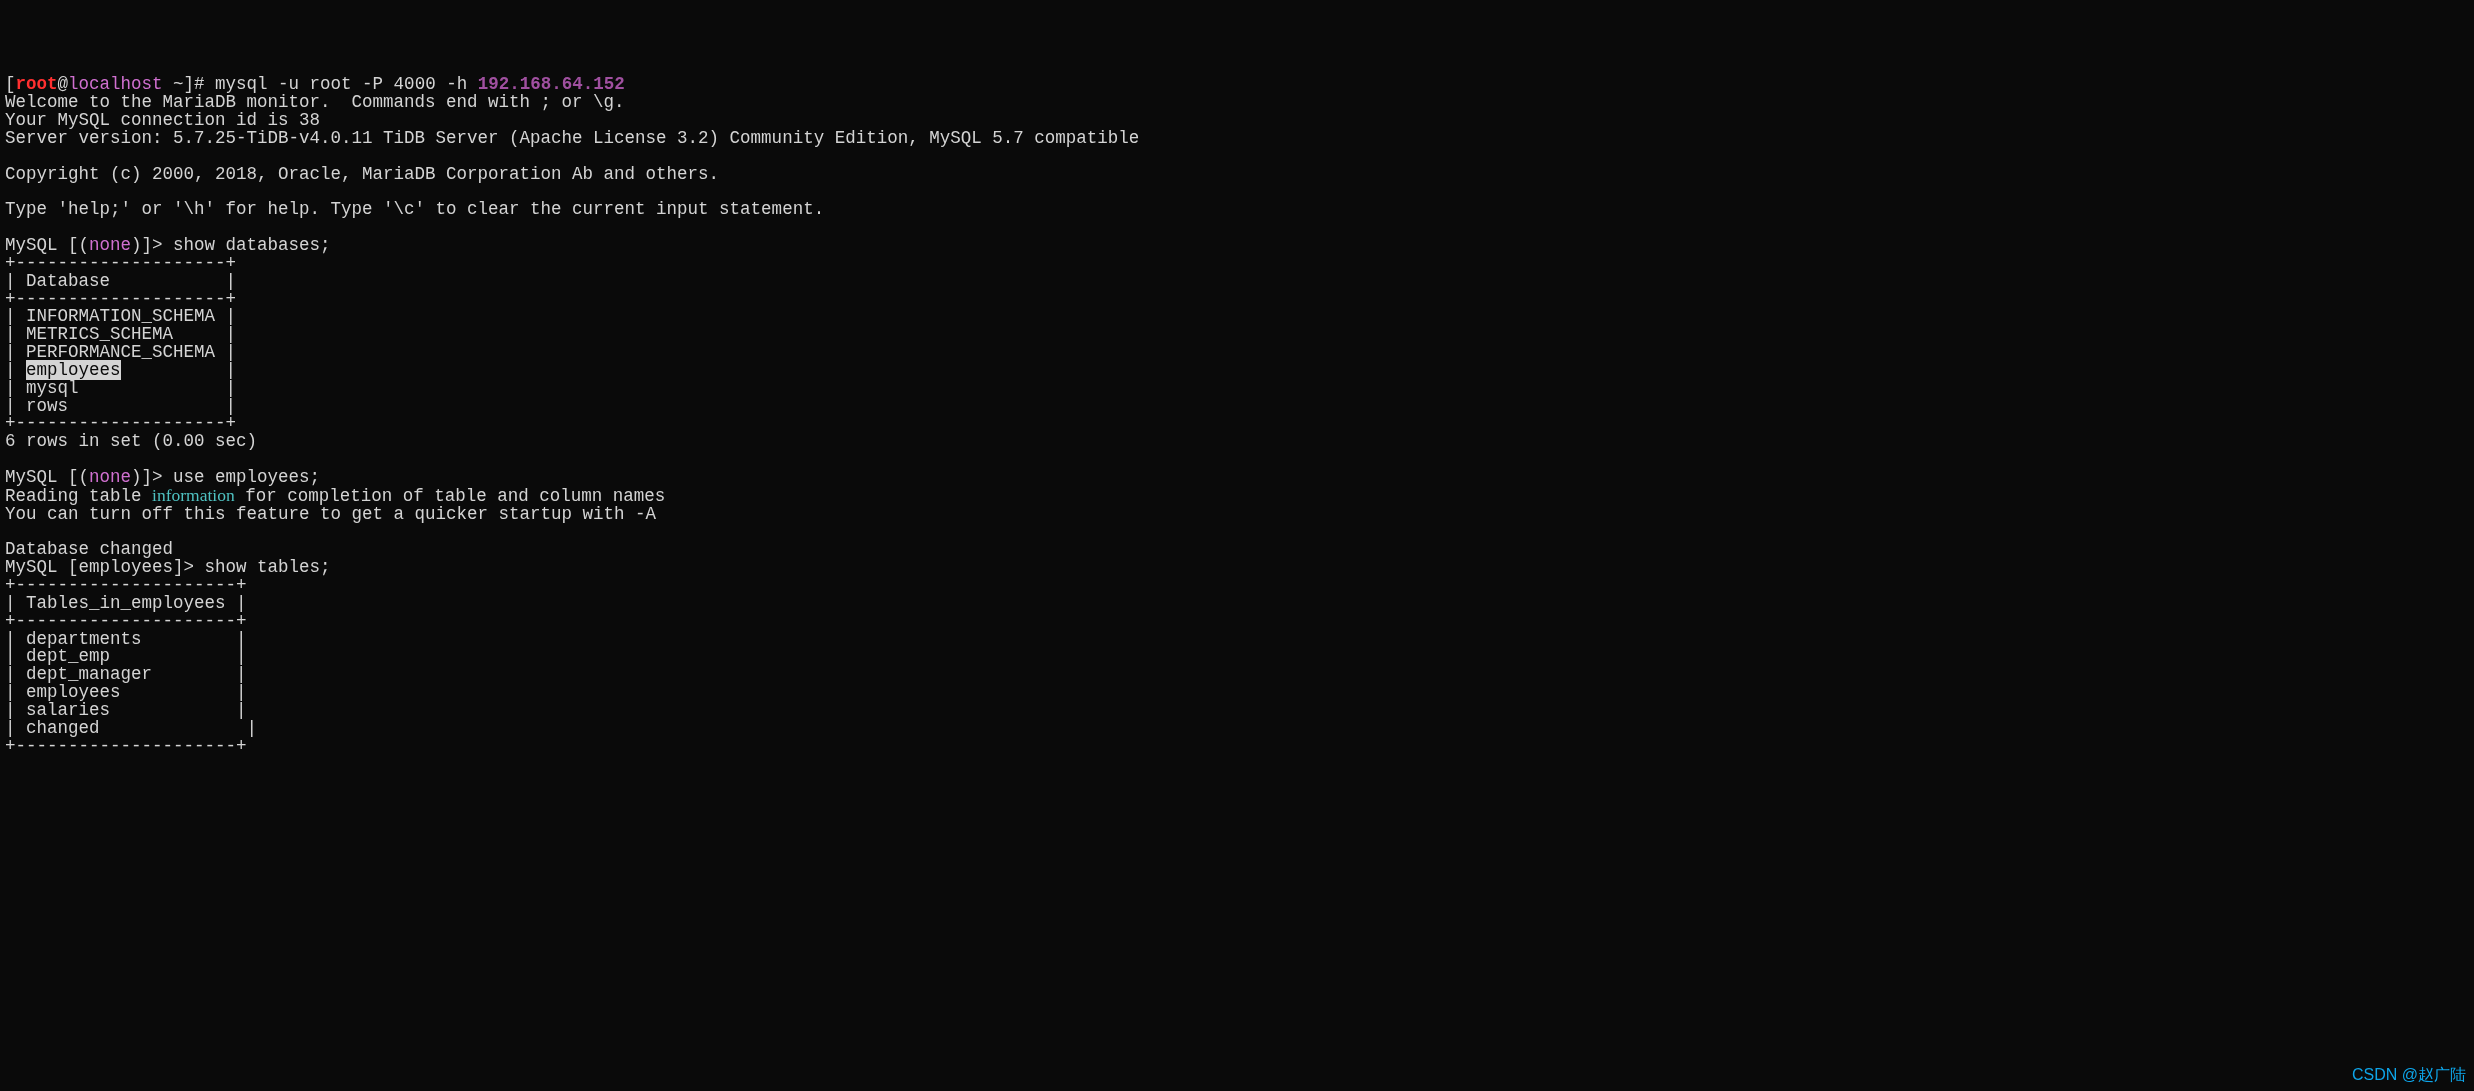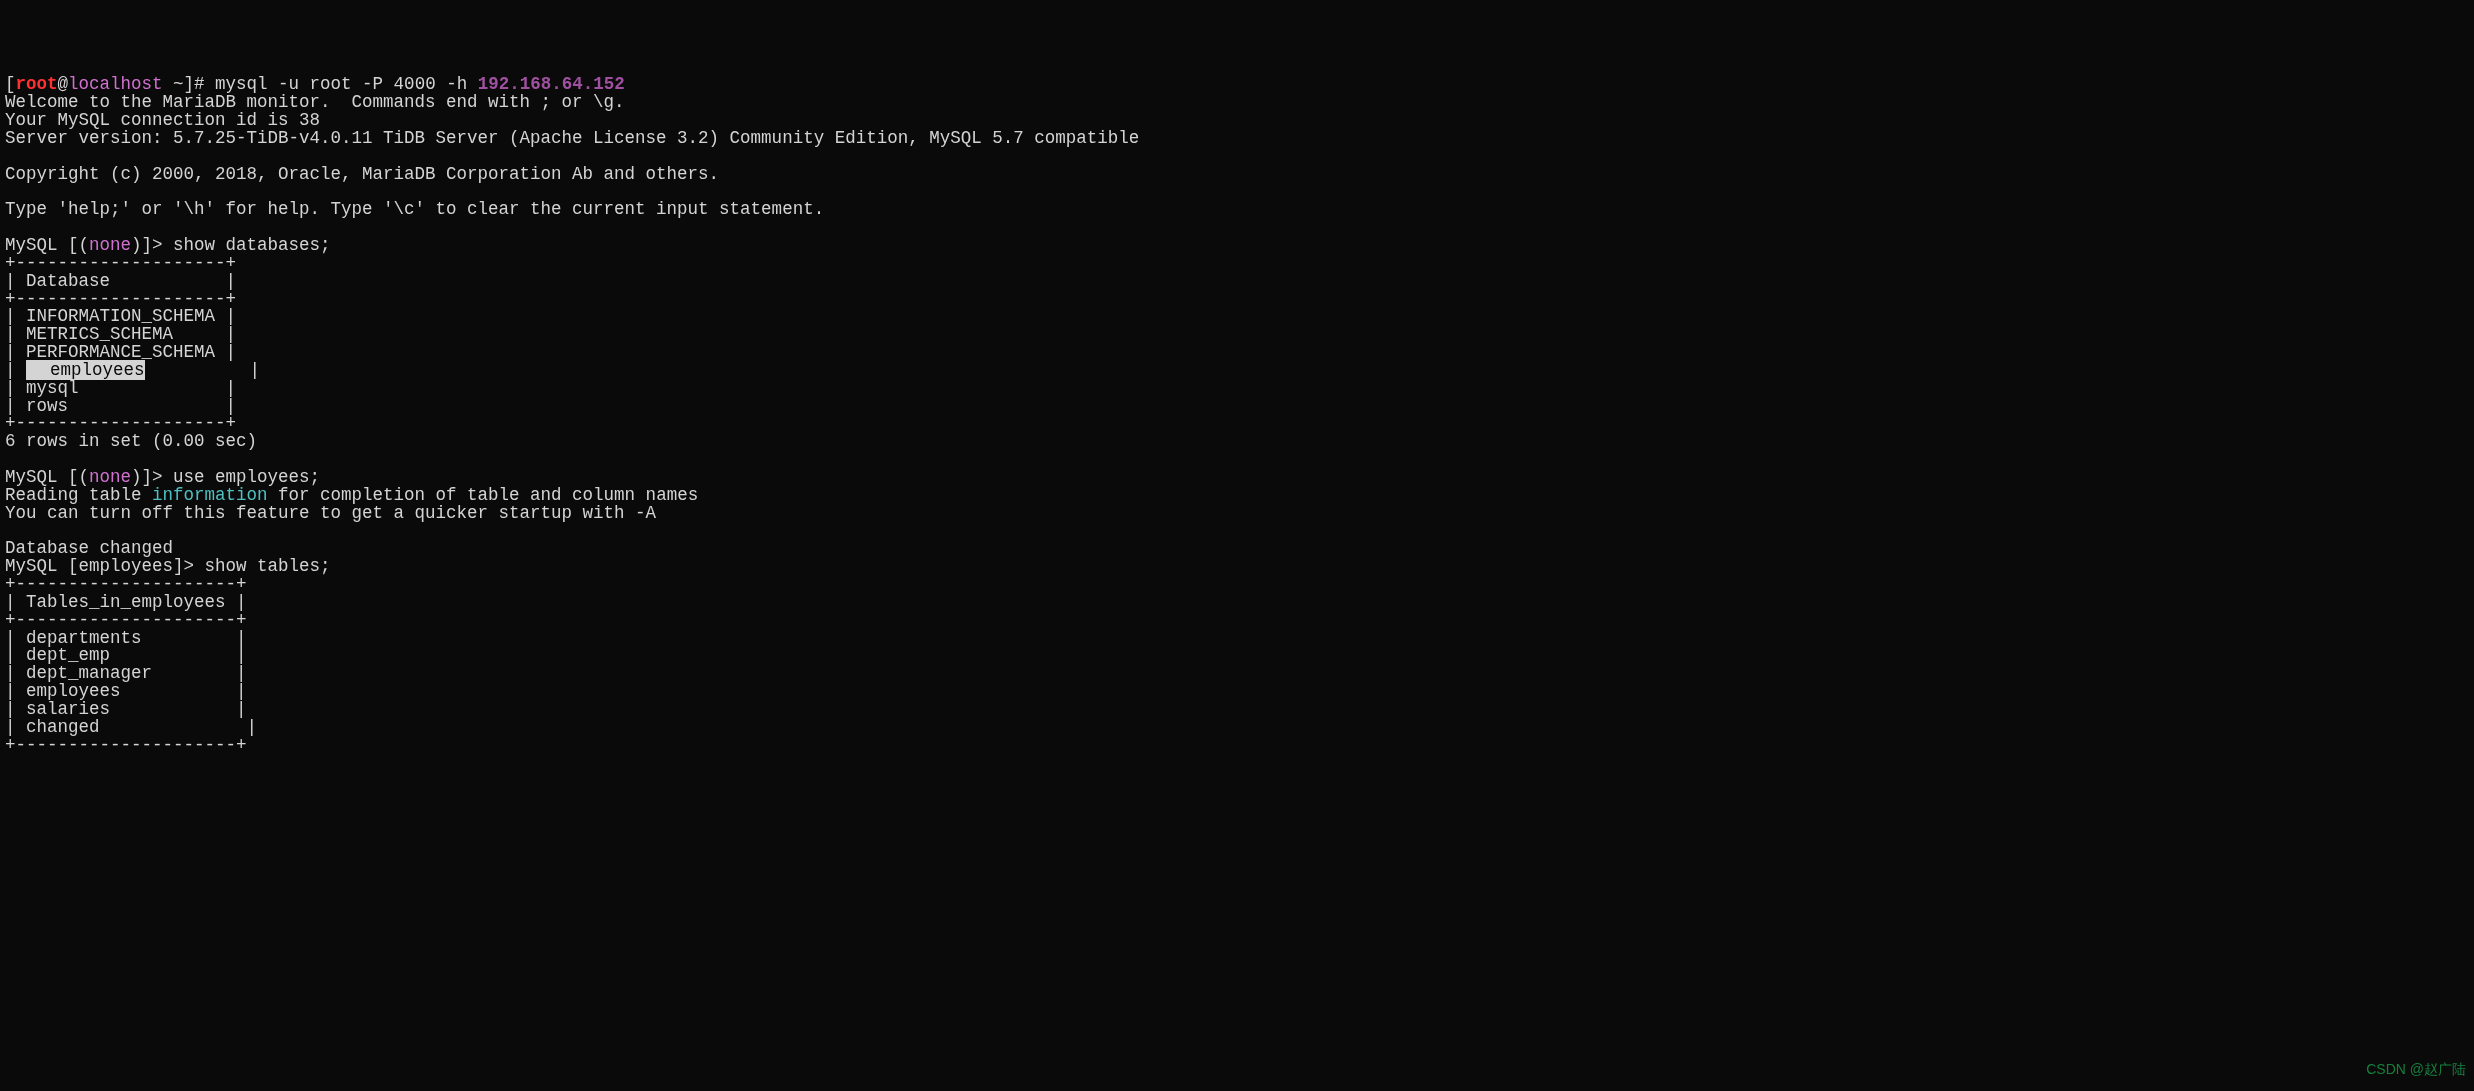--- a/index.html
+++ b/index.html
@@ -12,28 +12,28 @@
       line-height: 1.02;
       white-space: pre;
       overflow: hidden;
       height: 1081px;
       width: 2464px;
       position: relative;
     }
     .red-bold { color: #ff3030; font-weight: bold; }
     .magenta { color: #d070d0; }
     .magenta-dim { color: #a050a0; font-weight: bold; }
-    .cyan { color: #4fc1c1; }
-    .highlight { background-color: #d4d4d4; color: #0a0a0a; padding-left: 24px; }
+    .cyan { color: #4fc1c1; font-family: Liberation Serif, serif; }
+    .highlight { background-color: #d4d4d4; color: #0a0a0a; }
     .watermark {
       position: absolute;
-      bottom: 15px;
+      bottom: 8px;
       right: 8px;
-      color: #15803d;
-      font-size: 14px;
+      color: #0ea5e9;
+      font-size: 16px;
       font-family: sans-serif;
       white-space: normal;
     }
   </style>
 </head>
 <body>
 
 
 
 <div><span><span>[</span><span class="red-bold">root</span><span>@</span><span class="magenta">localhost</span><span> ~</span><span>]# </span><span>mysql -u root -P 4000 -h </span><span class="magenta-dim">192.168.64.152</span></span>

